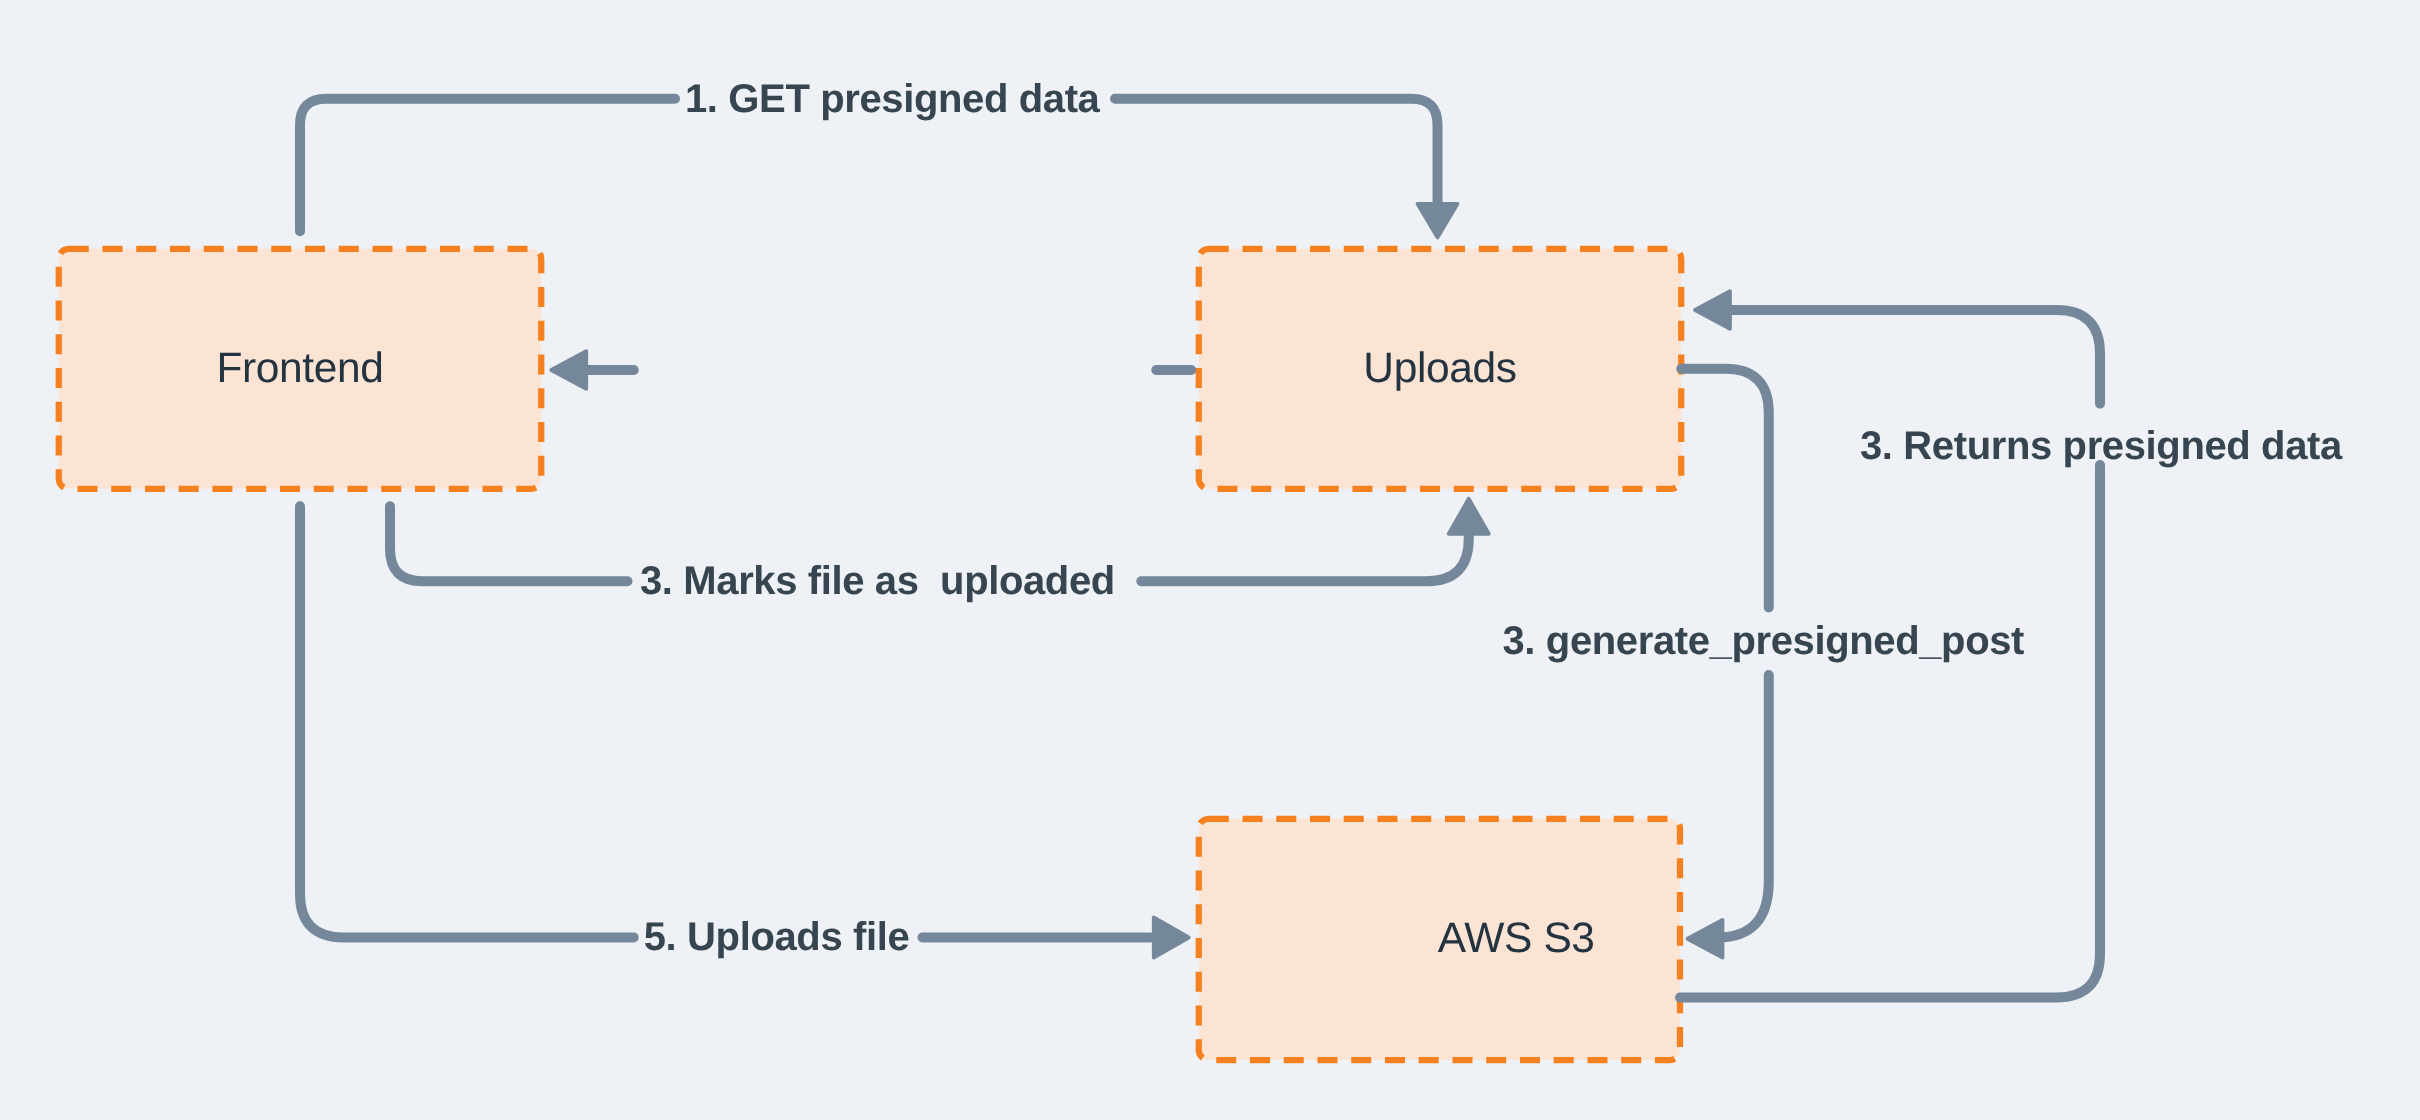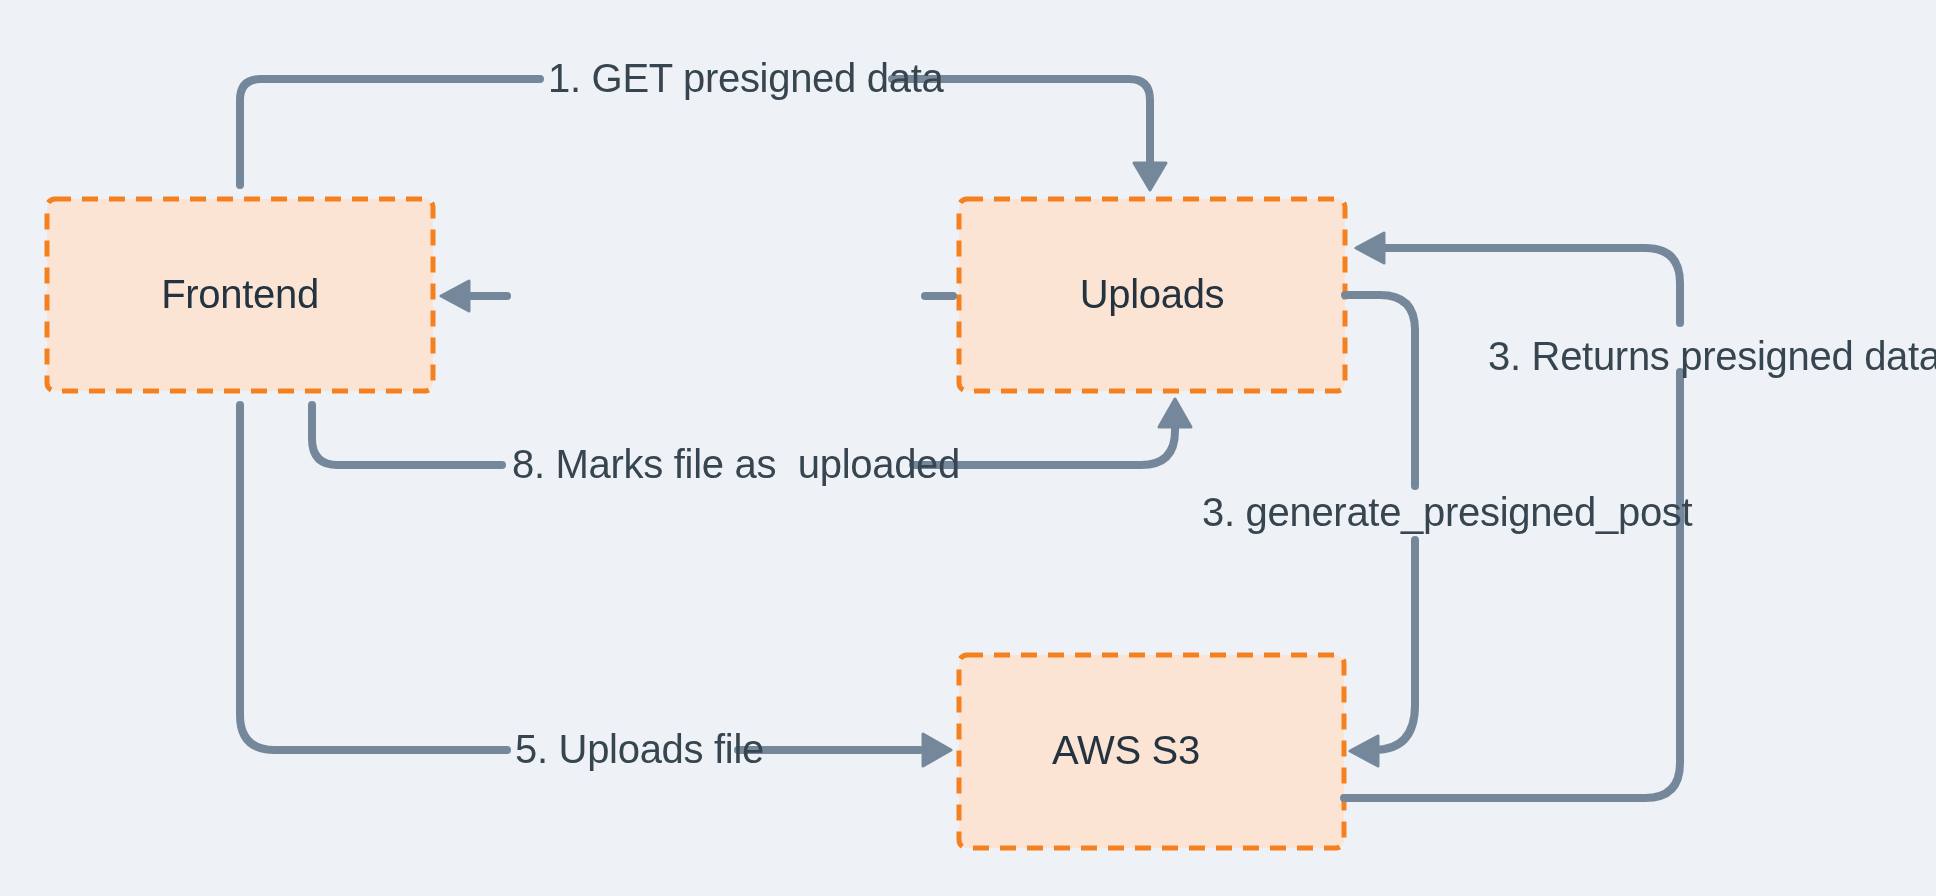--- a/index.html
+++ b/index.html
@@ -44,29 +44,30 @@
   svg .node-rect{
     fill:var(--node-fill);
     stroke:var(--node-border);
     stroke-width:5;
     stroke-dasharray:16 11;
   }
   .label{
     position:absolute;
     white-space:pre;
     color:var(--text);
-    font-size:40px;
+    font-size:32px;
     letter-spacing:-0.3px;
     transform:translateY(-52%);
     line-height:1;
+    font-weight:bold;
   }
   .node-label{
     position:absolute;
     color:var(--node-text);
-    font-size:40px;
+    font-size:34px;
     letter-spacing:-0.3px;
     transform:translate(-50%,-52%);
     line-height:1;
     white-space:pre;
   }
 </style>
 </head>
 <body>
 
 <div class="stage">
@@ -109,20 +110,20 @@
 
     <g>
       <path class="edge" d="M1344 798 H1645 Q1680 798 1680 763 V372"></path>
       <path class="edge" d="M1680 323 V283 Q1680 248 1645 248 H1382"></path>
       <path class="head" d="M1356 248 L1384 233 L1384 263 Z"></path>
     </g>
   </svg>
 
   <div class="node-label" style="left:240px;top:295px">Frontend</div>
   <div class="node-label" style="left:1152px;top:295px">Uploads</div>
-  <div class="node-label" style="left:1126px;top:751px">AWS S3</div>
+  <div class="node-label" style="left:1213px;top:751px">AWS S3</div>
 
   <div class="label" style="left:548px;top:79px">1. GET presigned data</div>
   <div class="label" style="left:1202px;top:513px">3. generate_presigned_post</div>
   <div class="label" style="left:1488px;top:357px">3. Returns presigned data</div>
   <div class="label" style="left:515px;top:750px">5. Uploads file</div>
-  <div class="label" style="left:512px;top:465px">8. Marks file as  uploaded</div>
+  <div class="label" style="left:512px;top:465px">3. Marks file as  uploaded</div>
 </div>
 
 </body></html>

